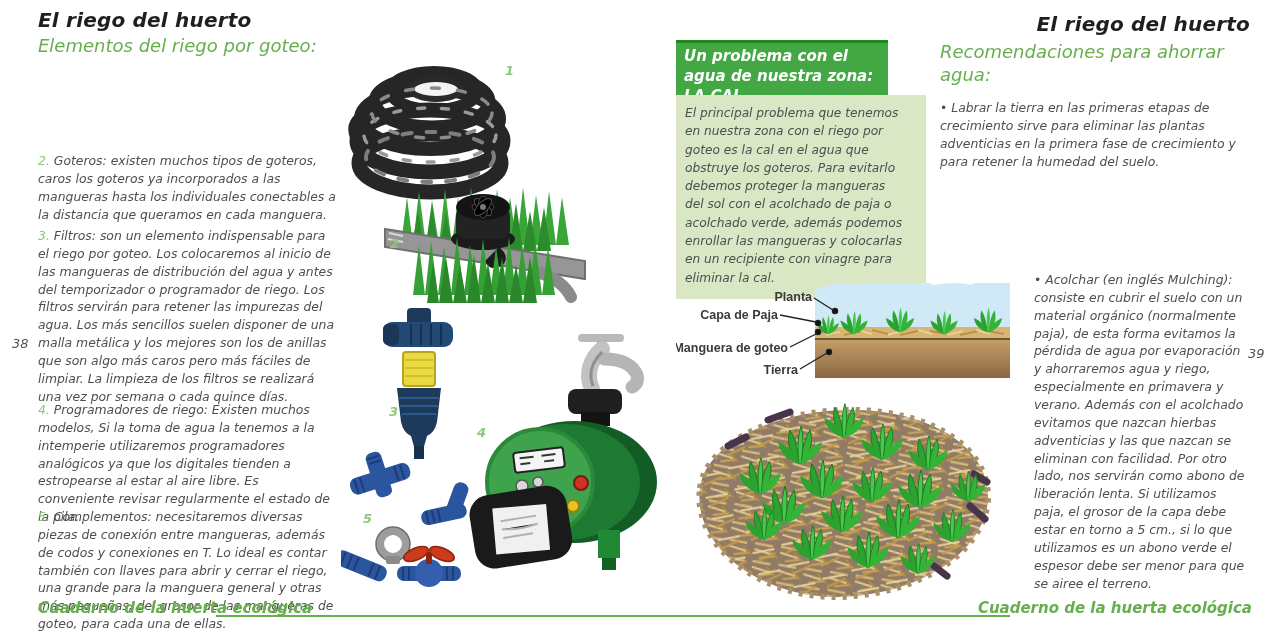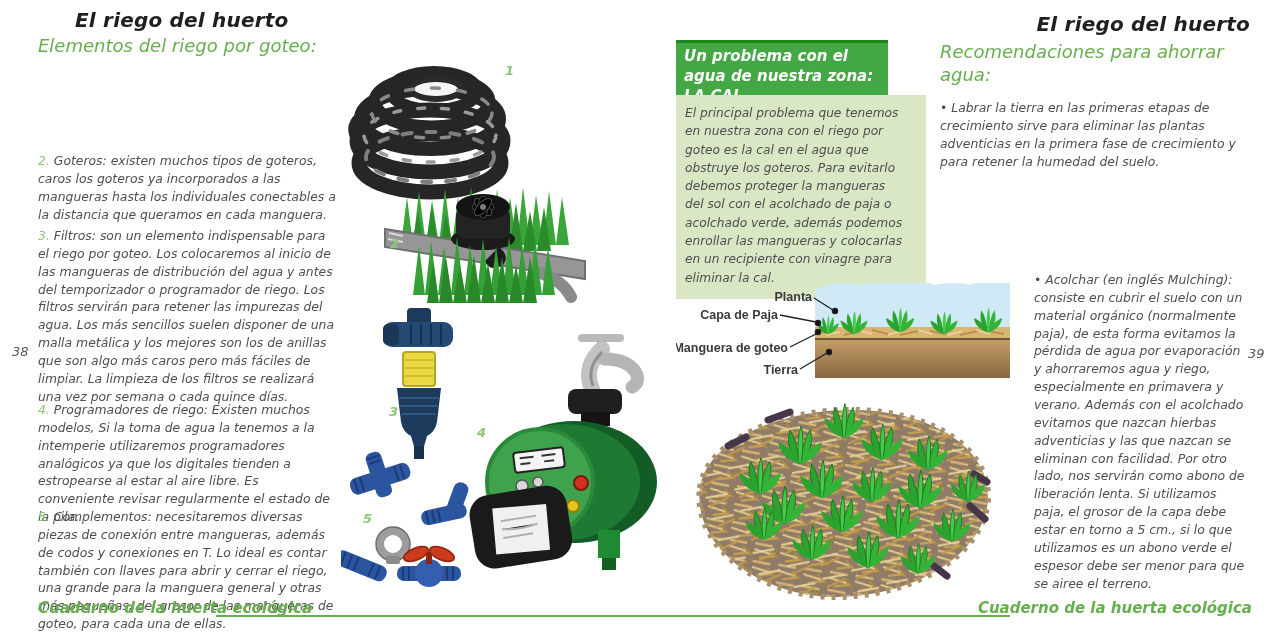--- a/index.html
+++ b/index.html
@@ -12,21 +12,21 @@
     --title:#1f1f1f;
     --footer-line:#67ae4e;
     --label:#3b3b3b;
   }
   *{margin:0;padding:0;box-sizing:border-box;}
   html,body{background:#ffffff;}
   .spread{
     position:relative;width:1280px;height:641px;background:#ffffff;overflow:hidden;
     font-family:"DejaVu Sans",sans-serif;font-style:italic;color:var(--text);
   }
-  .h-title{position:absolute;font-size:20px;font-weight:bold;color:var(--title);letter-spacing:.2px;margin-left:37px;}
+  .h-title{position:absolute;font-size:20px;font-weight:bold;color:var(--title);letter-spacing:.2px;}
   .h-sub{position:absolute;font-size:18px;font-weight:normal;color:var(--green-heading);line-height:1.3;}
   .item{position:absolute;left:38px;width:301px;font-size:12.4px;line-height:1.44;}
   .item .num{color:var(--num-green);}
   .bullet{position:absolute;font-size:12.4px;line-height:1.44;}
   .pagenum{position:absolute;font-size:13px;color:#555;}
   .fig{position:absolute;}
   .fig svg{display:block;width:100%;height:100%;}
   .fig-num{position:absolute;font-size:13px;color:var(--num-green);font-weight:bold;}
   .cal-header{
     position:absolute;left:676px;top:40px;width:212px;min-height:55px;
@@ -62,21 +62,21 @@
   </p>
   <p class="item" style="top:401px;">
     <span class="num">4.</span>
     <span>Programadores de riego: Existen muchos modelos, Si la toma de agua la tenemos a la intemperie utilizaremos programadores analógicos ya que los digitales tienden a estropearse al estar al aire libre. Es conveniente revisar regularmente el estado de la pila.</span>
   </p>
   <p class="item" style="top:508px;">
     <span class="num">5.</span>
     <span>Complementos: necesitaremos diversas piezas de conexión entre mangueras, además de codos y conexiones en T. Lo ideal es contar también con llaves para abrir y cerrar el riego, una grande para la manguera general y otras más pequeñas, del grosor de las mangueras de goteo, para cada una de ellas.</span>
   </p>
 
-  <div class="pagenum" style="left:12px;top:344px;">38</div>
+  <div class="pagenum" style="left:12px;top:336px;">38</div>
 
   <figure class="fig" style="left:348px;top:45px;width:165px;height:170px;">
     <svg viewBox="0 0 165 170">
       <g stroke="#262626" fill="none" stroke-linecap="round">
         <path d="M12,72 q-10,8 -5,20" stroke-width="10"></path>
         <ellipse cx="82" cy="118" rx="71" ry="29" stroke-width="15"></ellipse>
         <ellipse cx="82" cy="96" rx="73" ry="31" stroke-width="15"></ellipse>
         <ellipse cx="82" cy="74" rx="69" ry="30" stroke-width="14"></ellipse>
         <ellipse cx="84" cy="57" rx="57" ry="25" stroke-width="13"></ellipse>
         <ellipse cx="86" cy="46" rx="43" ry="19" stroke-width="12"></ellipse>

